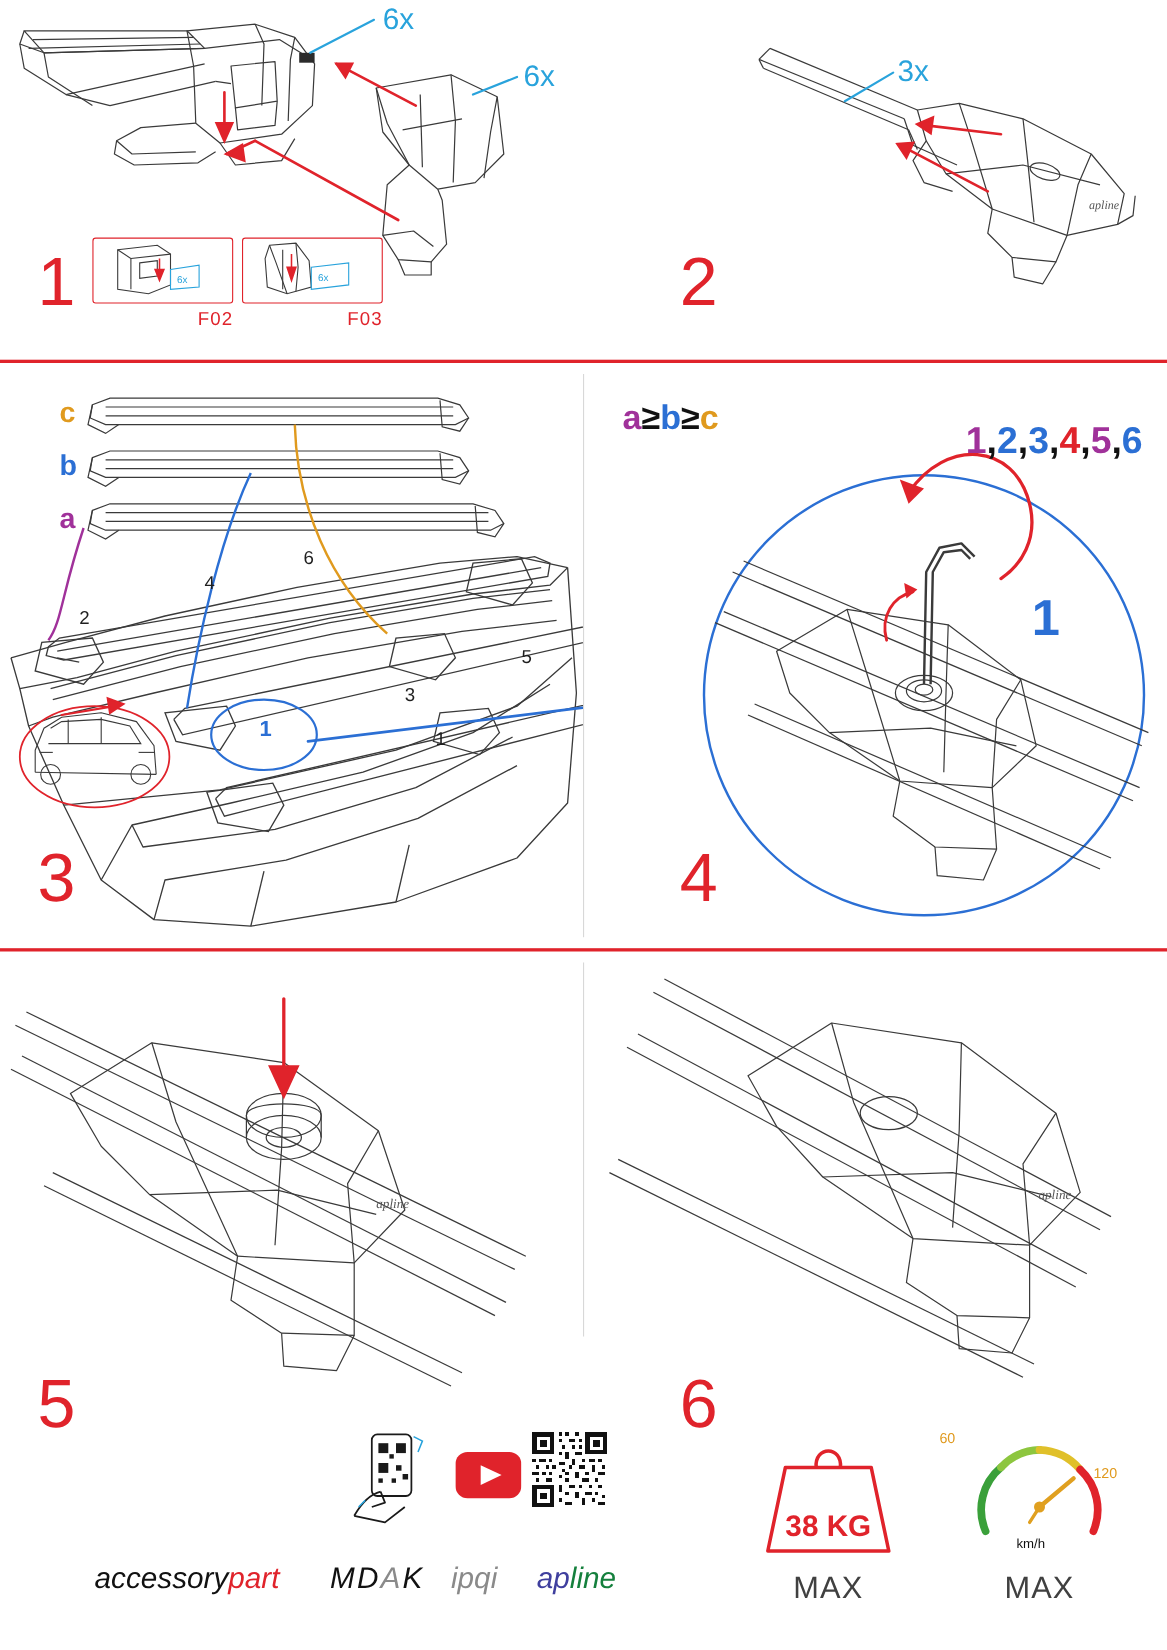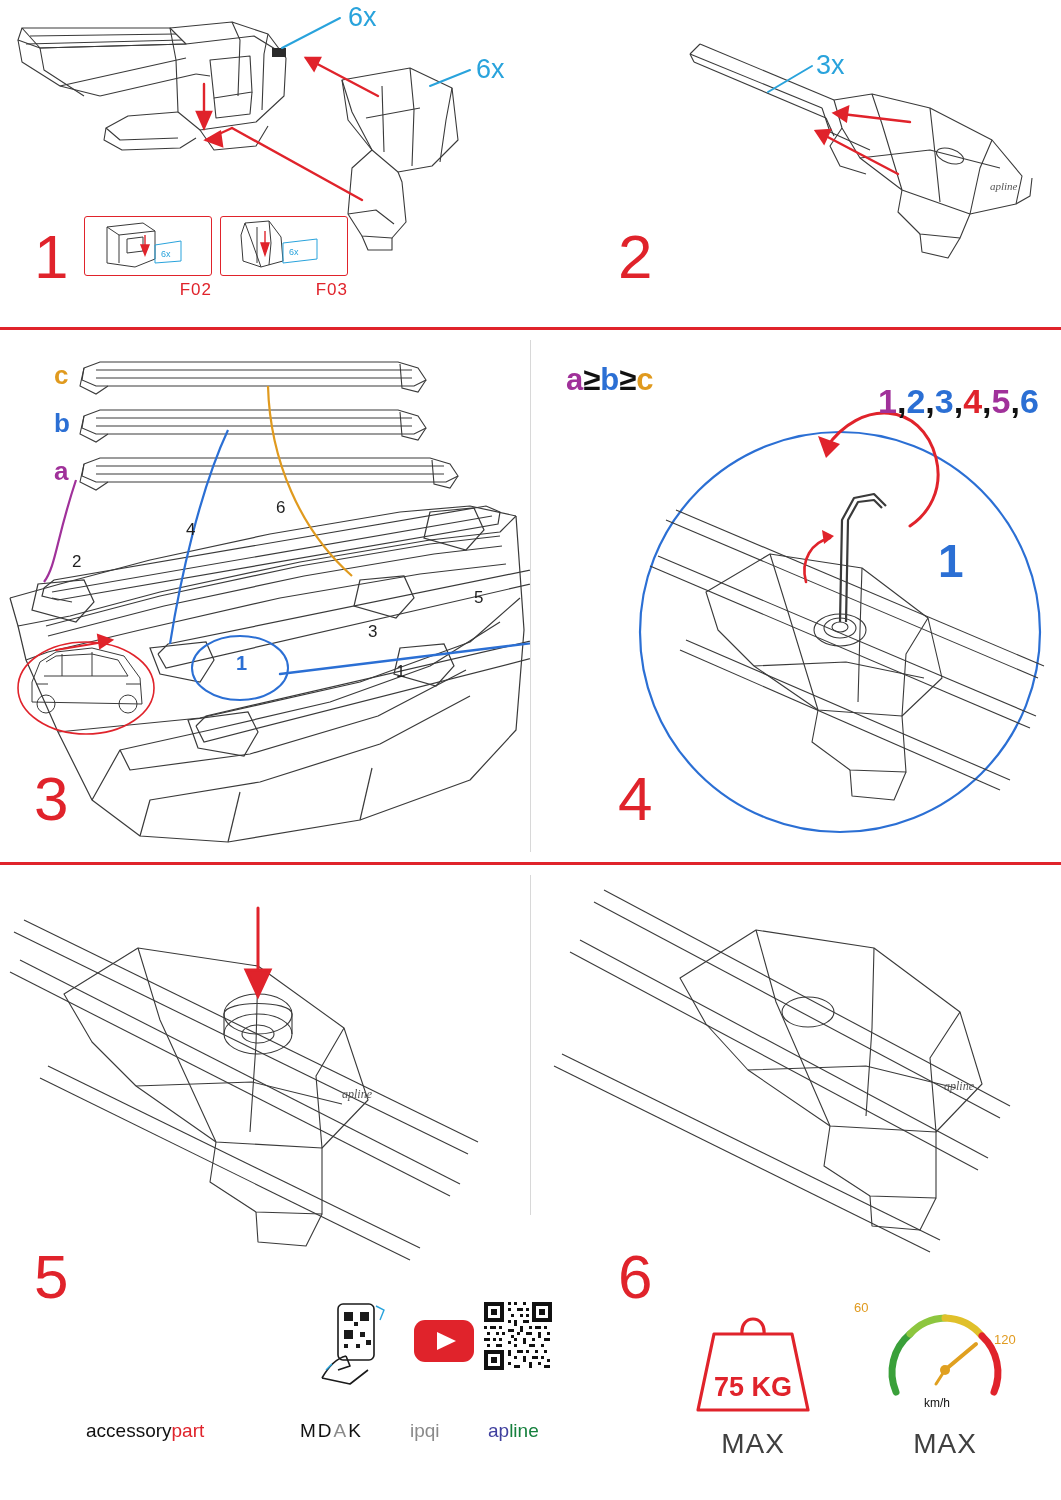--- a/index.html
+++ b/index.html
@@ -122,24 +122,25 @@
   .footer-code {
     position: absolute;
     color: #3f3f9e;
     font-size: 28px;
     font-weight: bold;
     letter-spacing: 1px;
     font-family: "Liberation Sans", sans-serif;
   }
   .brand {
     position: absolute;
-    font-size: 19px;
+    font-size: 27px;
     font-family: "Liberation Sans", sans-serif;
     color: #111;
     white-space: nowrap;
+    font-style: italic;
   }
   .brand .accent-red { color: #e0232b; }
   .brand .accent-blue { color: #15803d; }
   .brand .grey { color: #8a8a8a; }
 
   .weight-label {
     position: absolute;
     color: #e0232b;
     font-size: 27px;
     font-weight: bold;
@@ -651,21 +652,21 @@
   <div class="brand" style="left:488px; top:1420px;">
     <span style="color:#3f3f9e">ap</span><span class="accent-blue">line</span>
   </div>
 
   <div class="panel" style="left:690px; top:1300px; width:126px; height:116px;">
     <svg width="126" height="116" viewBox="0 0 126 116">
       <path d="M24 34 L102 34 L118 110 L8 110 Z" fill="none" stroke="#e0232b" stroke-width="3.2" stroke-linejoin="round"></path>
       <path d="M52 34 C 50 14, 76 14, 74 34" fill="none" stroke="#e0232b" stroke-width="3.2"></path>
     </svg>
   </div>
-  <div class="weight-label" style="left:706px; top:1372px; width:94px; text-align:center;">75 KG</div>
+  <div class="weight-label" style="left:706px; top:1372px; width:94px; text-align:center;">38 KG</div>
   <div class="max-label" style="left:690px; top:1428px; width:126px; text-align:center;">MAX</div>
 
   <div class="panel" style="left:878px; top:1296px; width:134px; height:126px;">
     <svg width="134" height="126" viewBox="0 0 134 126">
       <g fill="none" stroke-width="7" stroke-linecap="round">
         <path d="M18 96 A 50 50 0 0 1 32 38" stroke="#3aa03a"></path>
         <path d="M32 38 A 50 50 0 0 1 67 22" stroke="#8dc63f"></path>
         <path d="M67 22 A 50 50 0 0 1 104 40" stroke="#e0c02a"></path>
         <path d="M104 40 A 50 50 0 0 1 116 96" stroke="#e0232b"></path>
       </g>

